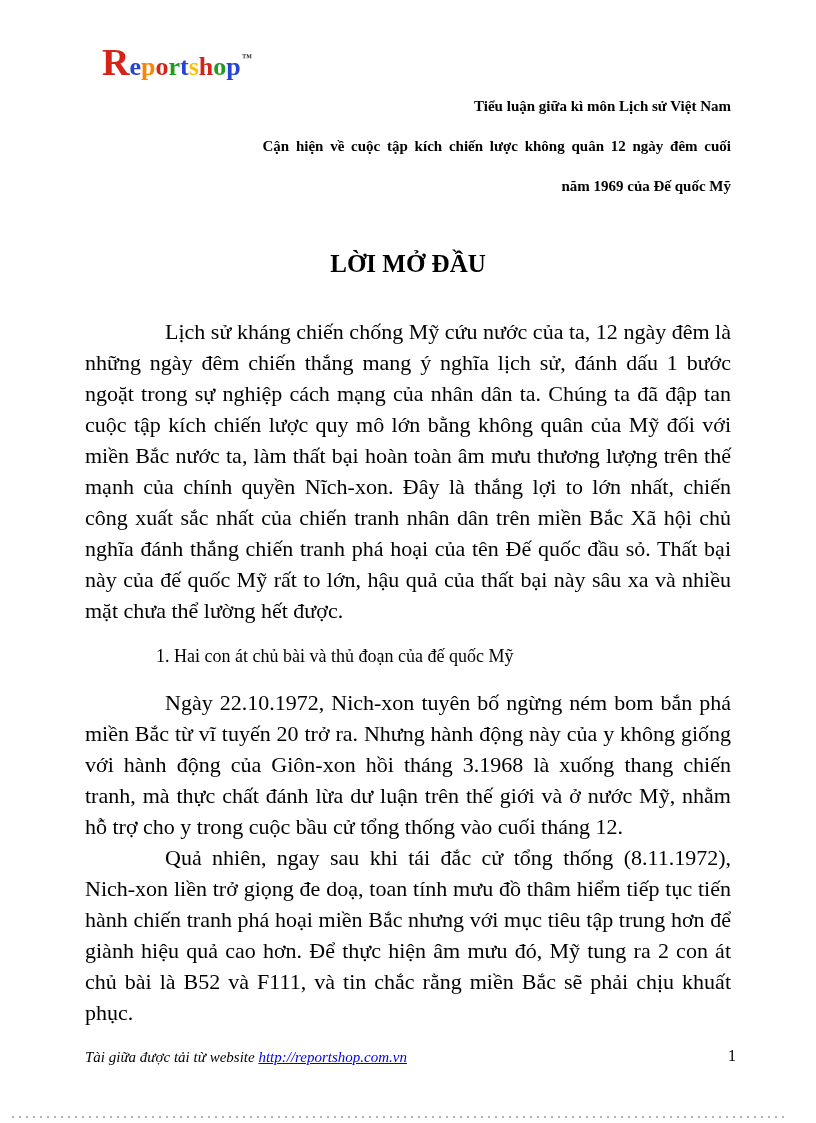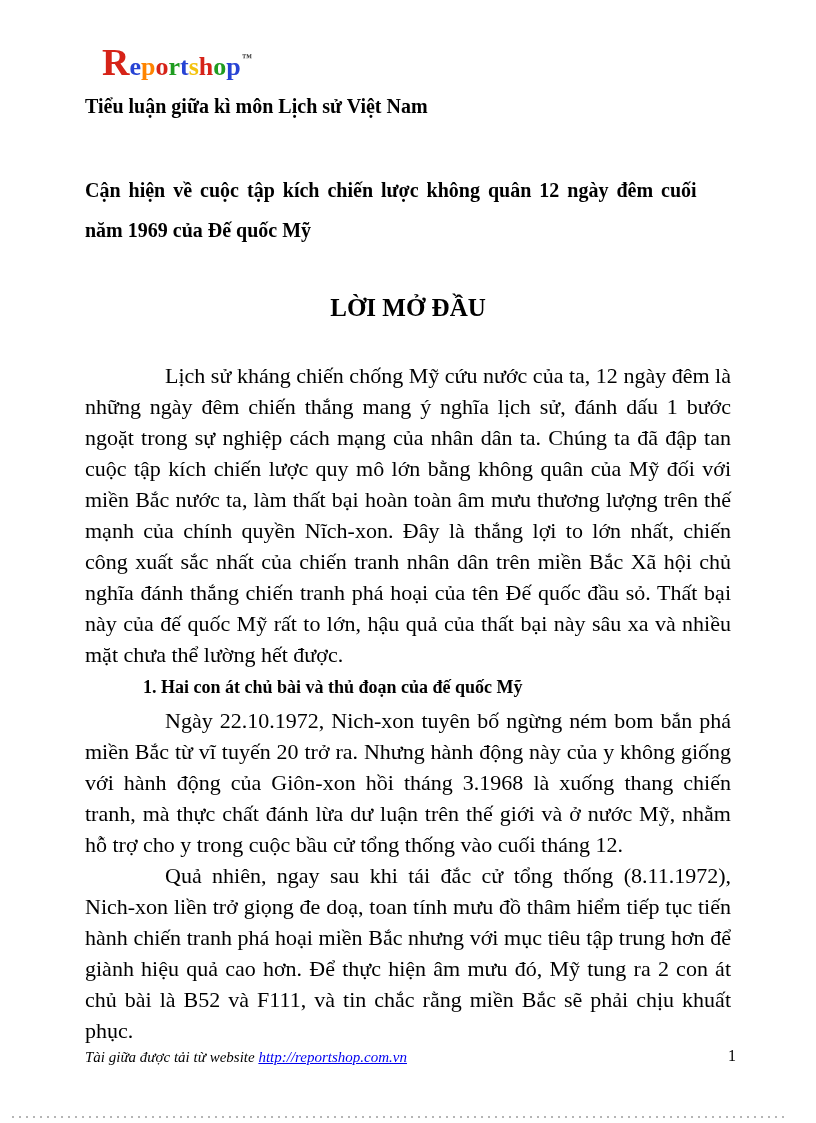--- a/index.html
+++ b/index.html
@@ -35,47 +35,47 @@
   }
 
   
   .content {
     position: absolute;
     left: 85px;
     top: 86px;
     width: 646px;
   }
   .title-line {
-    text-align: left;
+    text-align: right;
     font-weight: bold;
-    font-size: 20px;
+    font-size: 15px;
     line-height: 40px;
   }
-  .title-line.wide { word-spacing: 3px; margin-top: 44px; }
+  .title-line.wide { word-spacing: 3px; }
   .intro-heading {
     text-align: center;
     font-weight: bold;
     font-size: 25px;
     line-height: 28px;
     margin: 44px 0 0 0;
   }
   .para {
     font-size: 22px;
     line-height: 31px;
     text-align: justify;
     text-indent: 80px;
     margin: 0;
   }
   .para.first { margin-top: 38px; }
   .sec-heading {
     font-size: 18px;
     line-height: 35px;
-    font-weight: bold;
+    font-weight: normal;
     text-indent: 58px;
-    margin: 0;
+    margin: 13px;
   }
 
   
   .footer {
     position: absolute;
     left: 85px;
     top: 1049px;
     font-size: 15px;
     font-style: italic;
     white-space: nowrap;

